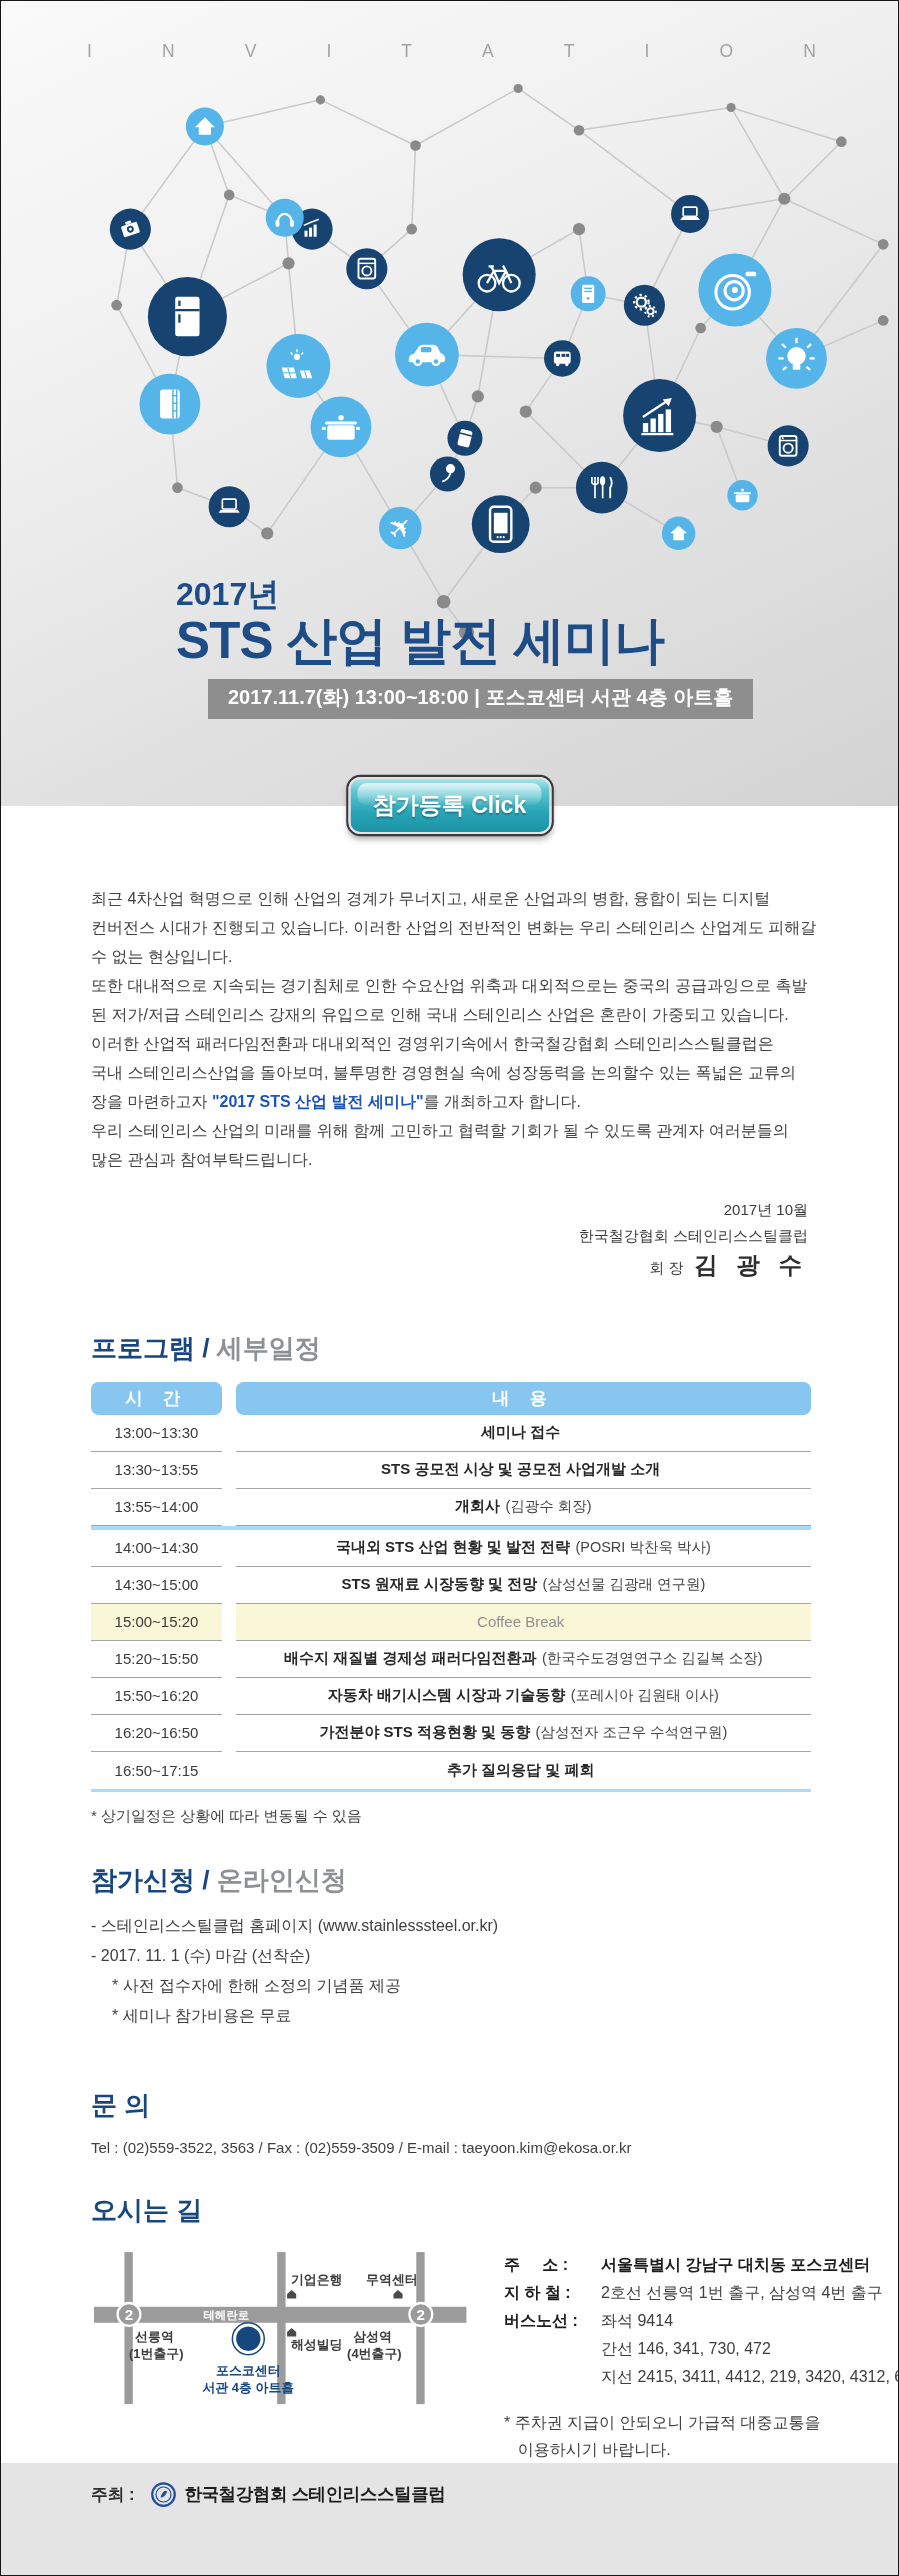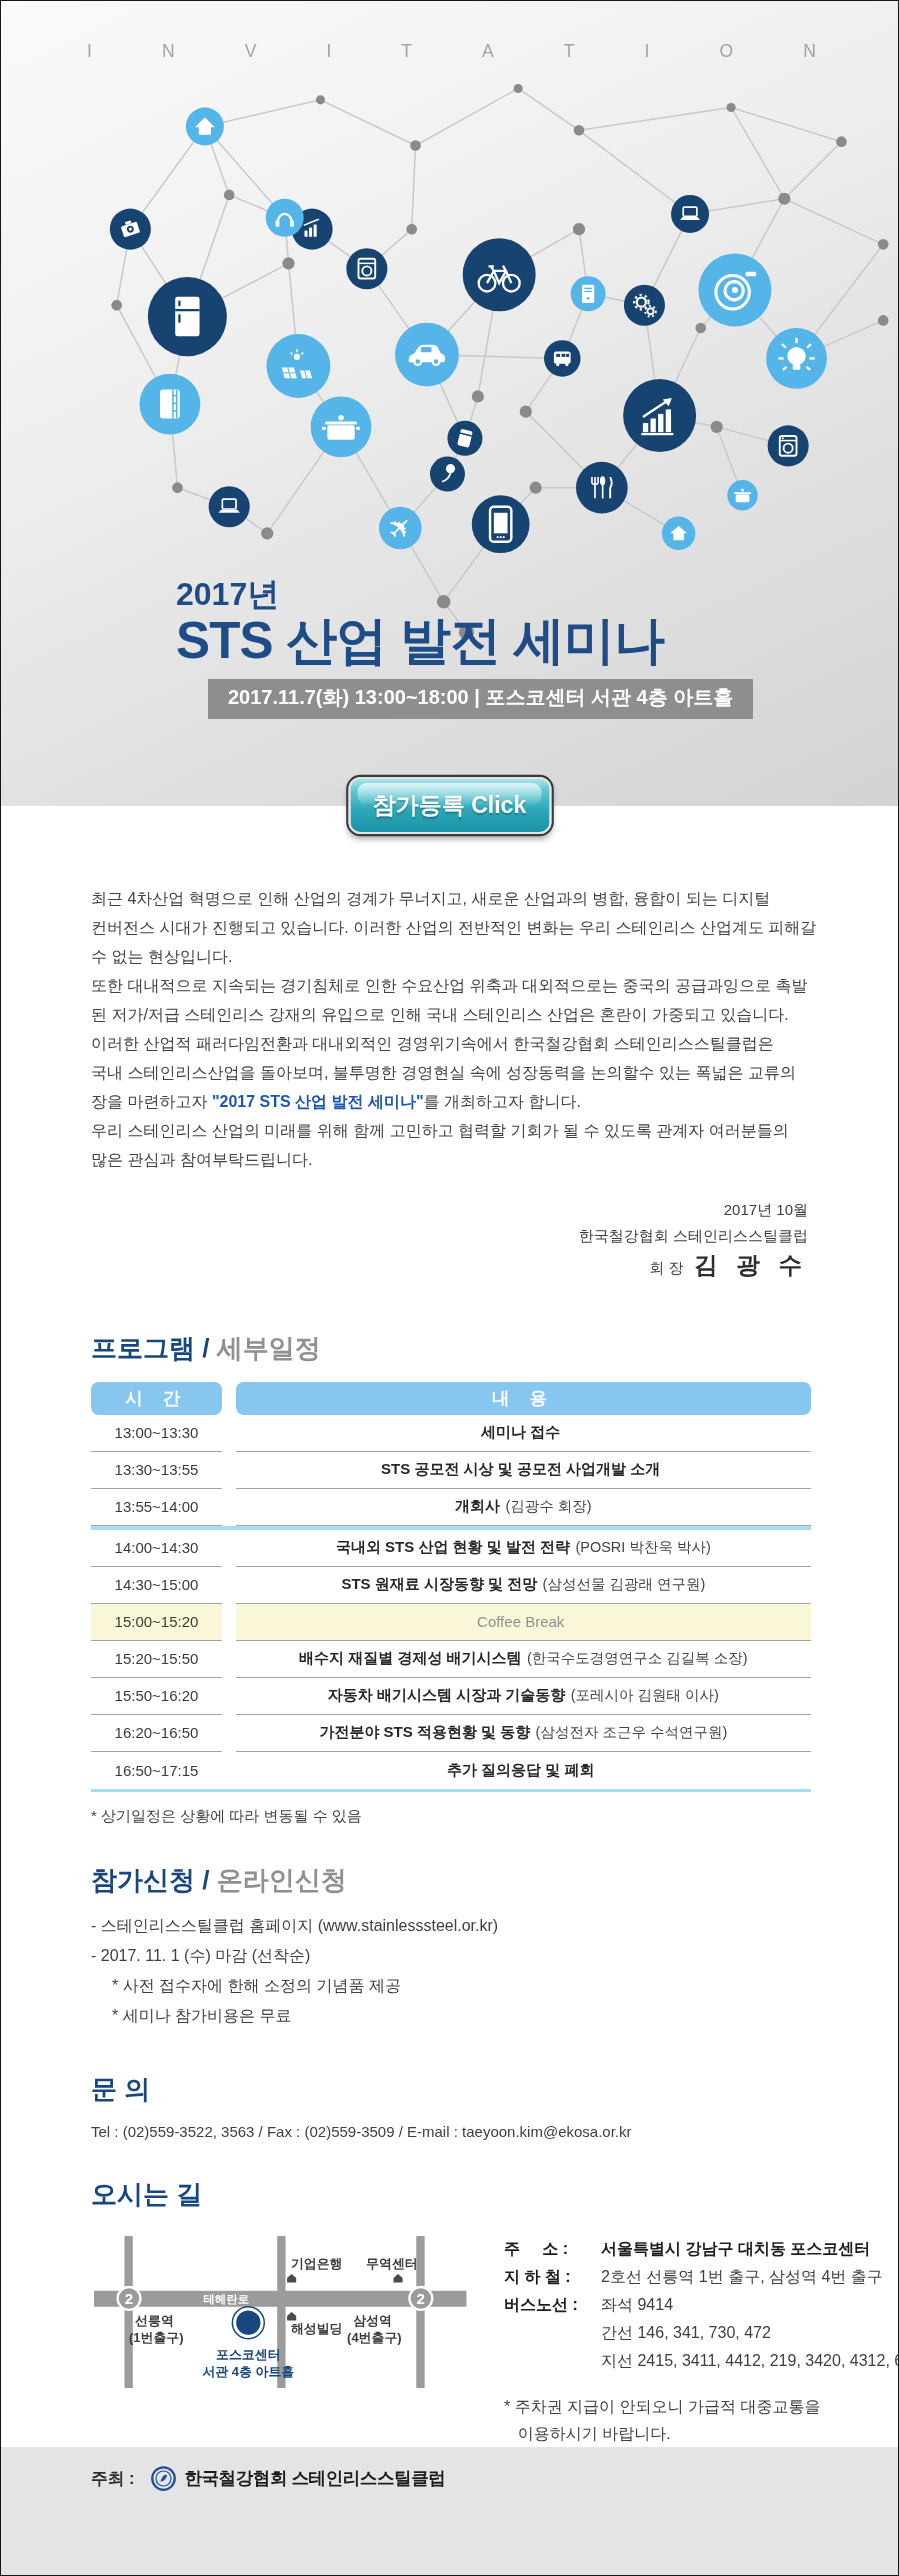--- a/index.html
+++ b/index.html
@@ -55,21 +55,21 @@
   .t-row.f-break>div{background:#faf7d8;}
   .t-row.f-break .t-title{color:#8f8f8f;font-weight:normal;}
   .blue-divider{height:3.8px;background:#a9daf6;}
   .table-endline{height:3.8px;background:#a9daf6;}
   .table-note{margin-top:15px;font-size:15px;color:#3f3f3f;}
 
   .apply-h{margin-top:40px;}
   .apply-list{margin-top:15px;font-size:16px;color:#3f3f3f;line-height:30px;}
   .apply-item.f-indent{padding-left:21px;}
 
-  .contact-h{margin-top:44px;}
+  .contact-h{margin-top:60px;}
   .contact-line{margin-top:18px;font-size:15px;color:#3f3f3f;}
 
   .dir-h{margin-top:40px;}
   .dir-wrap{margin-top:20px;display:flex;gap:33px;}
   .map-box{flex:none;}
   .dir-info{flex:1;padding-top:4.6px;}
   .info-row{font-size:16px;line-height:28px;color:#3f3f3f;display:flex;}
   .info-label{display:inline-block;min-width:97px;white-space:pre;font-weight:bold;color:#1d1d1d;flex:none;}
   .info-value{white-space:pre;}
   .info-row.f-bold .info-value{font-weight:bold;color:#1d1d1d;}
@@ -483,21 +483,21 @@
           <div class="t-row f-break">
             <div class="t-time">15:00~15:20</div>
             <div>
               <span class="t-title">Coffee Break</span>
               <span class="t-speaker"></span>
             </div>
           </div>
           <div class="t-row">
             <div class="t-time">15:20~15:50</div>
             <div>
-              <span class="t-title">배수지 재질별 경제성 배기시스템</span>
+              <span class="t-title">배수지 재질별 경제성 패러다임전환과</span>
               <span class="t-speaker">(한국수도경영연구소 김길복 소장)</span>
             </div>
           </div>
           <div class="t-row">
             <div class="t-time">15:50~16:20</div>
             <div>
               <span class="t-title">자동차 배기시스템 시장과 기술동향</span>
               <span class="t-speaker">(포레시아 김원태 이사)</span>
             </div>
           </div>

